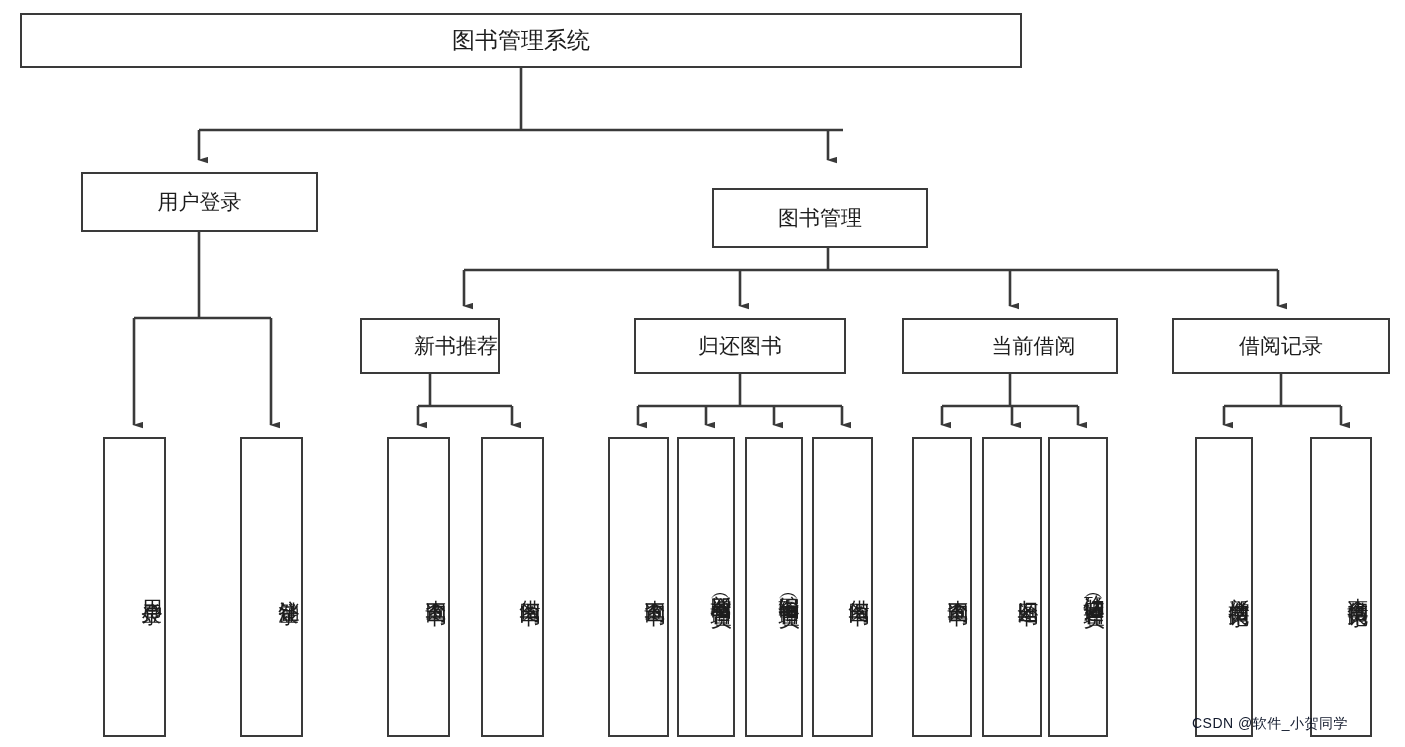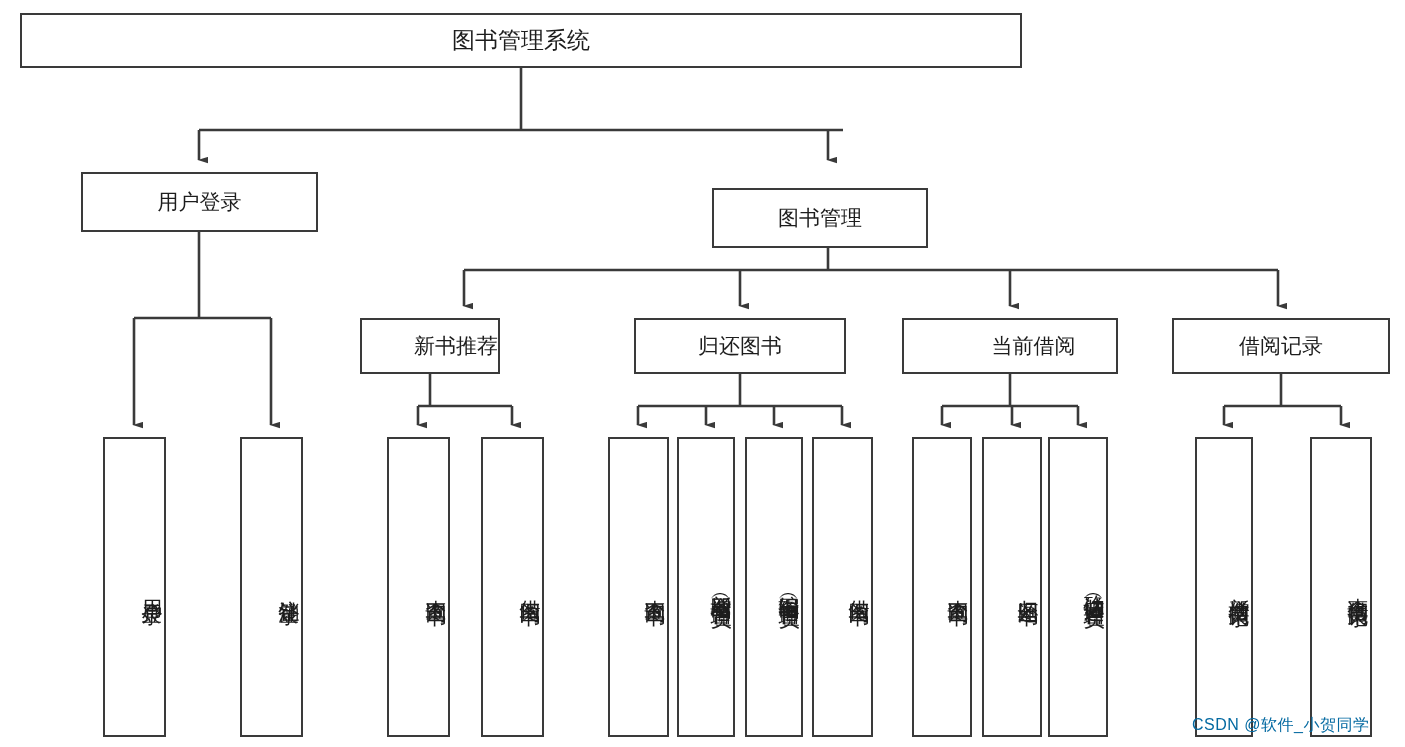--- a/index.html
+++ b/index.html
@@ -52,22 +52,22 @@
     align-items: flex-start;
     justify-content: center;
   }
   .node.v .vtext {
     writing-mode: vertical-rl;
     text-orientation: upright;
     display: block;
   }
   .watermark {
     position: absolute;
-    font-size: 16px;
-    color: #0369a1;
+    font-size: 14px;
+    color: #0f172a;
     white-space: nowrap;
     letter-spacing: 0.5px;
   }
 </style>
 </head>
 <body>
 
 <div id="canvas">
 
   <svg class="edges" viewBox="0 0 1405 747">

